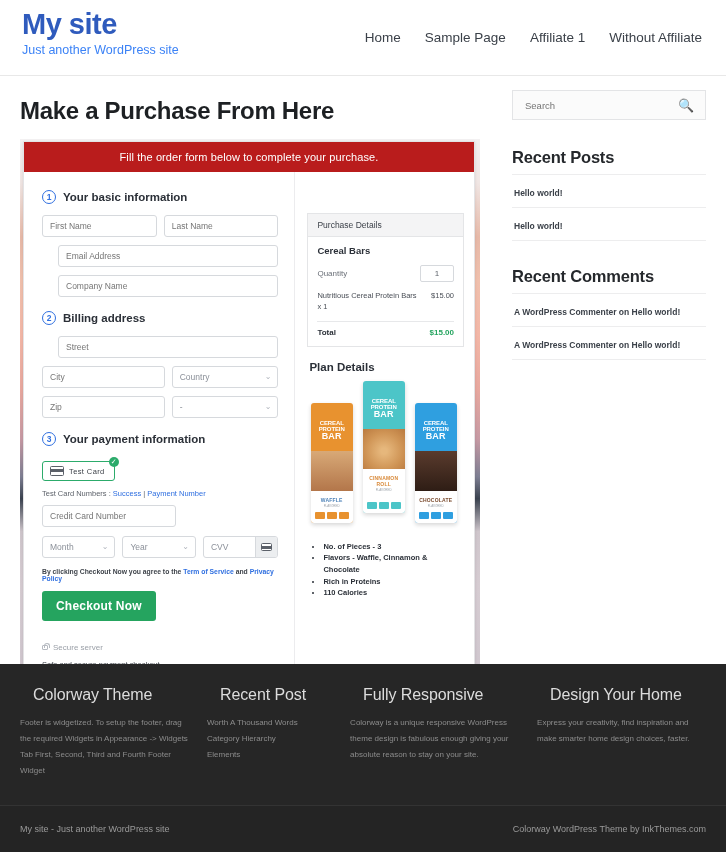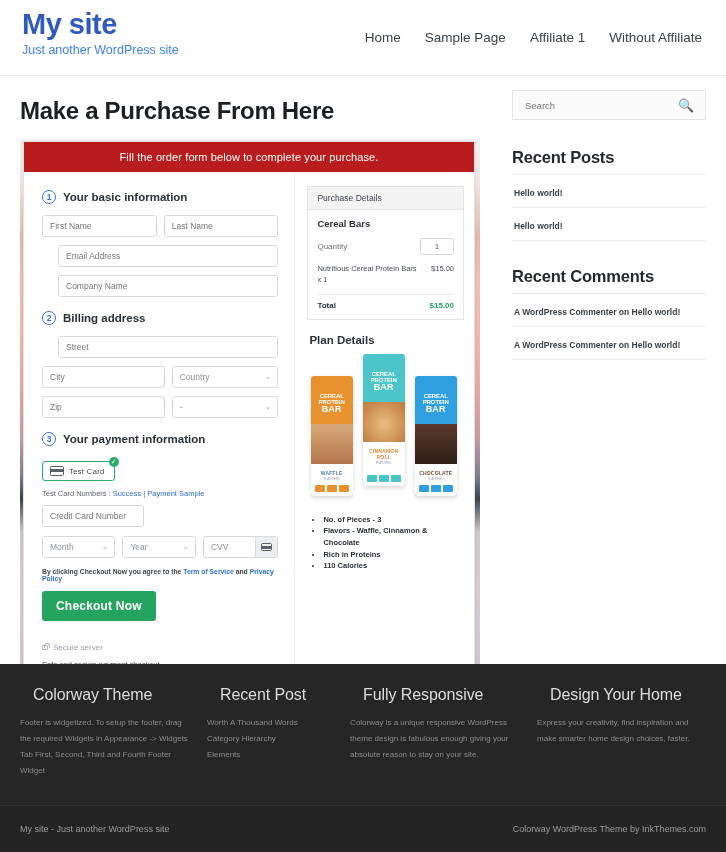--- a/index.html
+++ b/index.html
@@ -247,21 +247,21 @@
     content:"";
     position:absolute; left:1px; top:-3.5px;
     width:4px; height:4px;
     border:1px solid #b6bac1;
     border-bottom:none;
     border-radius:3px 3px 0 0;
   }
   .safe-note { font-size:7.5px; color:#3f444b; font-weight:normal; margin-top:8px; }
 
   
-  .pd-box { border:1px solid #e4e5e7; background:#fff; }
+  .pd-box { border:1px solid #e4e5e7; background:#fff;margin-top:27px; }
   .pd-head {
     background:#f4f4f5;
     border-bottom:1px solid #e4e5e7;
     font-size:8.5px;
     color:#3d424a;
     padding:6px 9px;
   }
   .pd-body { padding:8px 9px 9px 9px; }
   .pd-prod { font-size:9.5px; font-weight:bold; color:#2b3038; margin-bottom:9px; }
   .pd-qty-row { display:flex; align-items:center; justify-content:space-between; margin-bottom:9px; }
@@ -493,24 +493,24 @@
               <span>Your payment information</span>
             </div>
 
             <div class="testcard">
               <span class="card-glyph"></span>
               <span class="lbl">Test Card</span>
               <span class="tick">✓</span>
             </div>
 
             <div class="testnums">
-              <span>Test Card Numbers : </span><a href="#">Success</a><span> | </span><a href="#">Payment Sample</a>
-            </div>
-
-            <div style="width:102px;margin-bottom:9px">
+              <span>Test Card Numbers : </span><a href="#">Success</a><span> | </span><a href="#">Payment Number</a>
+            </div>
+
+            <div style="width:134px;margin-bottom:9px">
               <input class="fld" placeholder="Credit Card Number" style="">
             </div>
 
             <div class="cc-row">
               <div class="sel">
                 <div class="fld">Month</div>
                 <span class="caret">⌄</span>
               </div>
               <div class="sel">
                 <div class="fld">Year</div>

